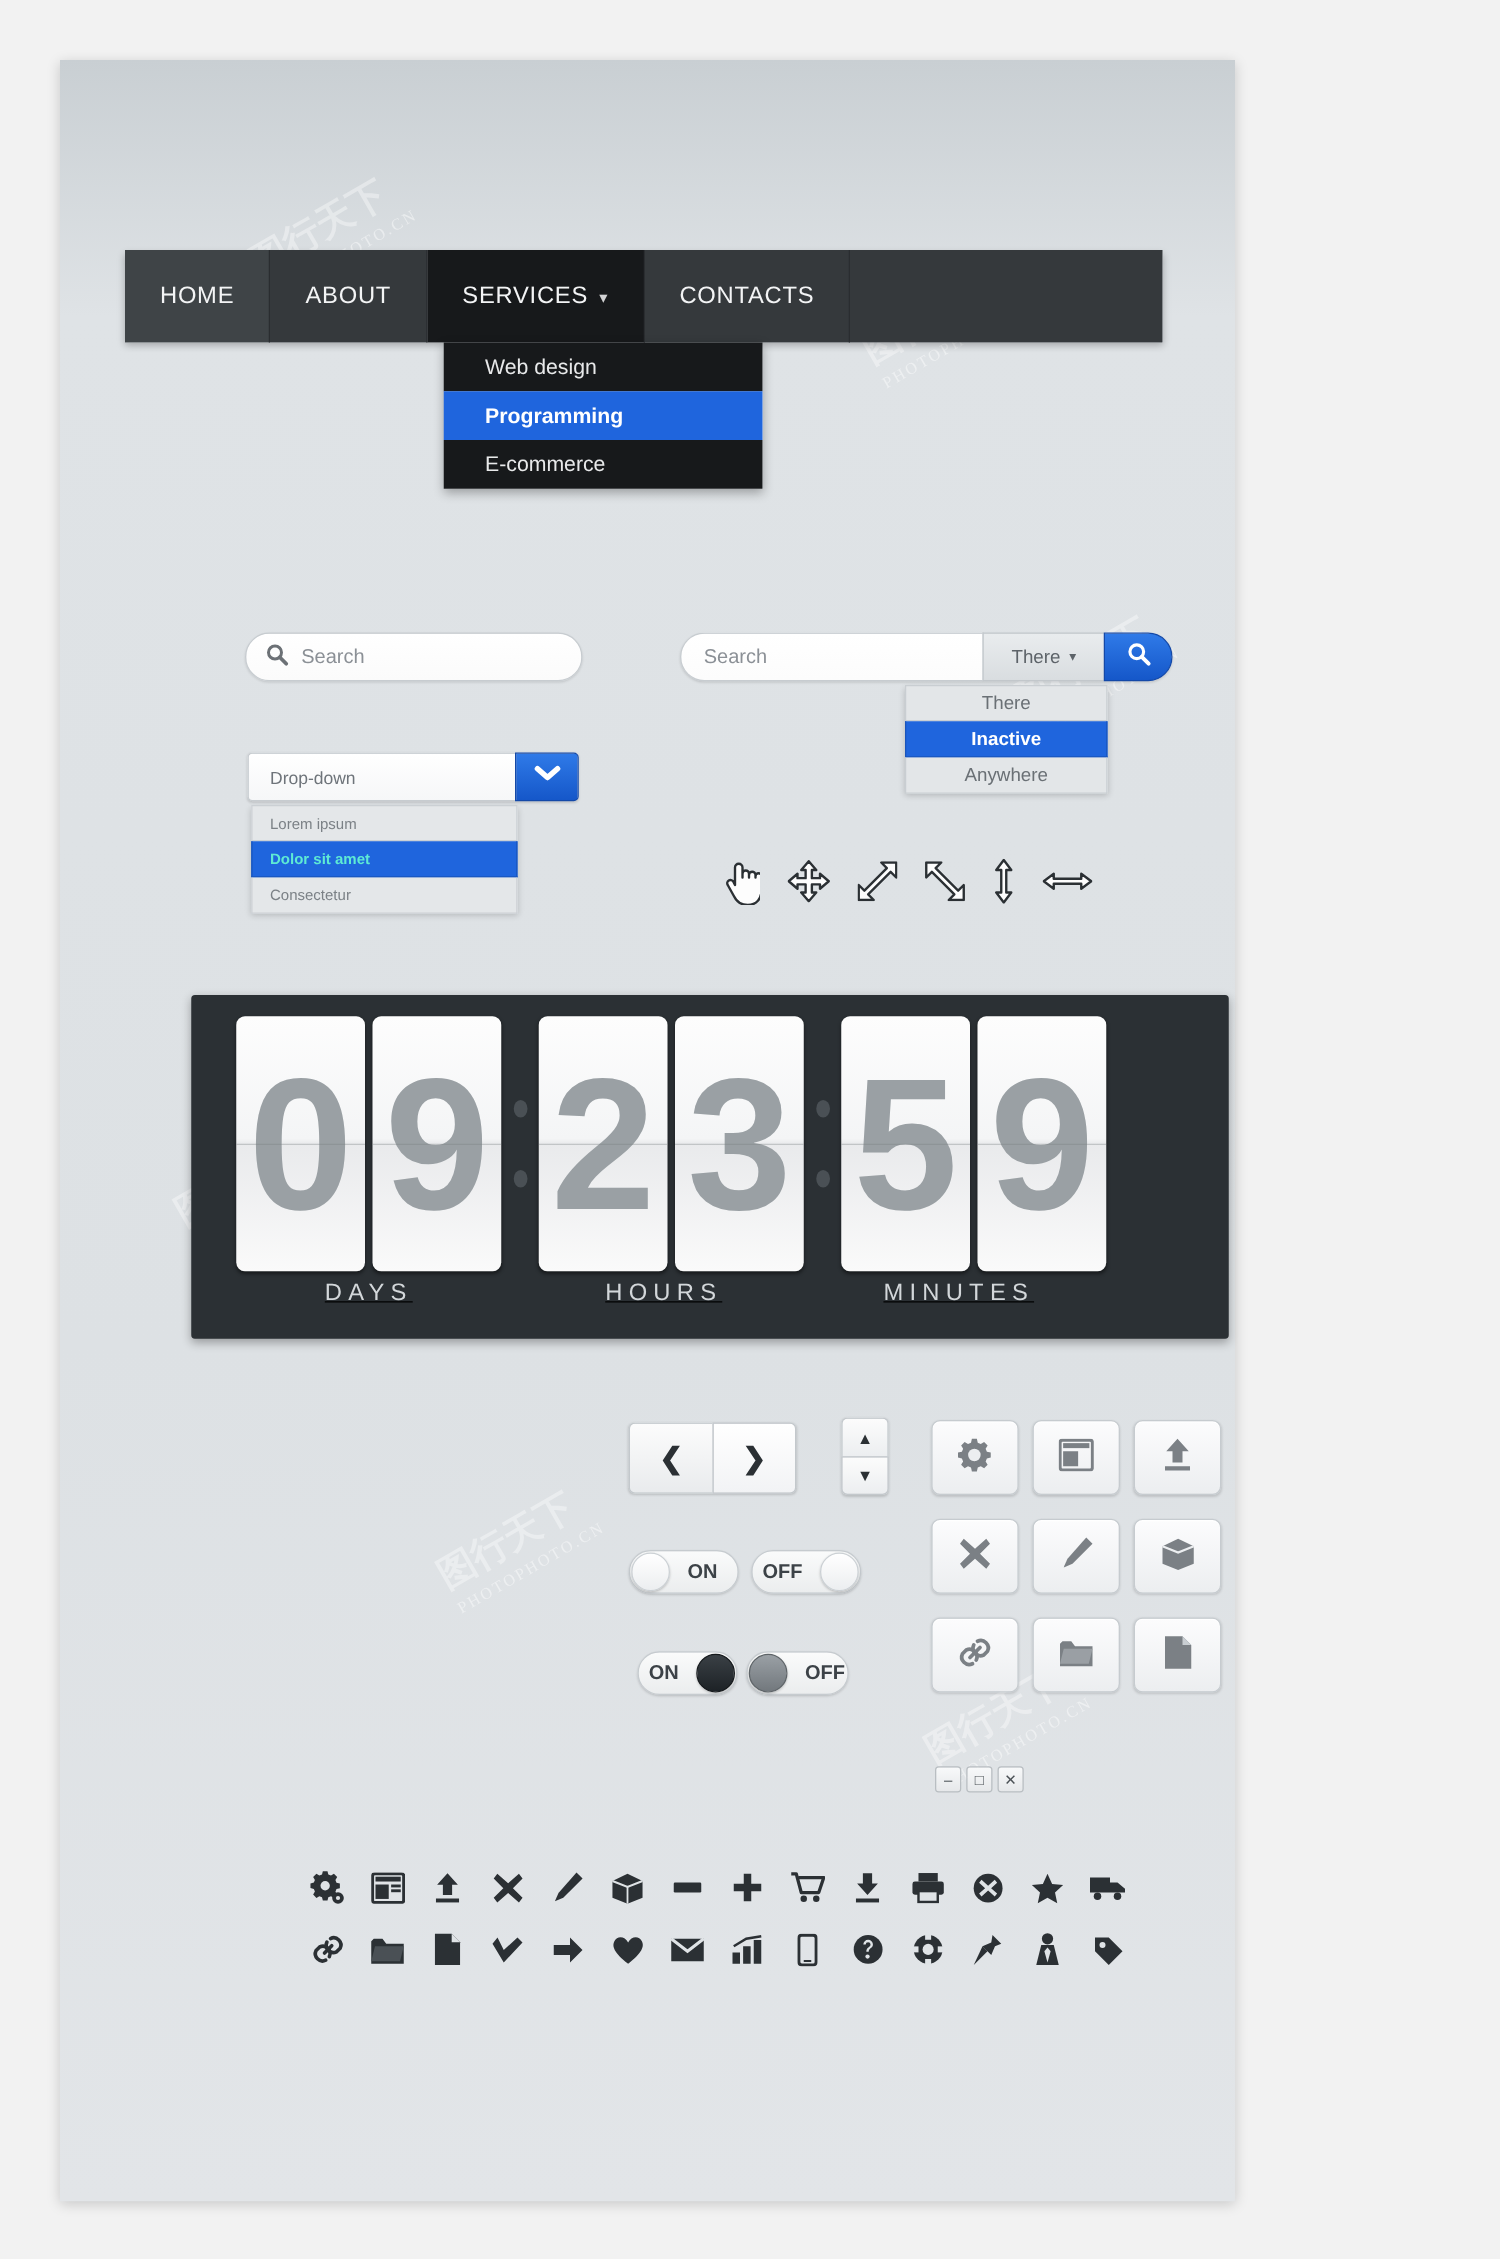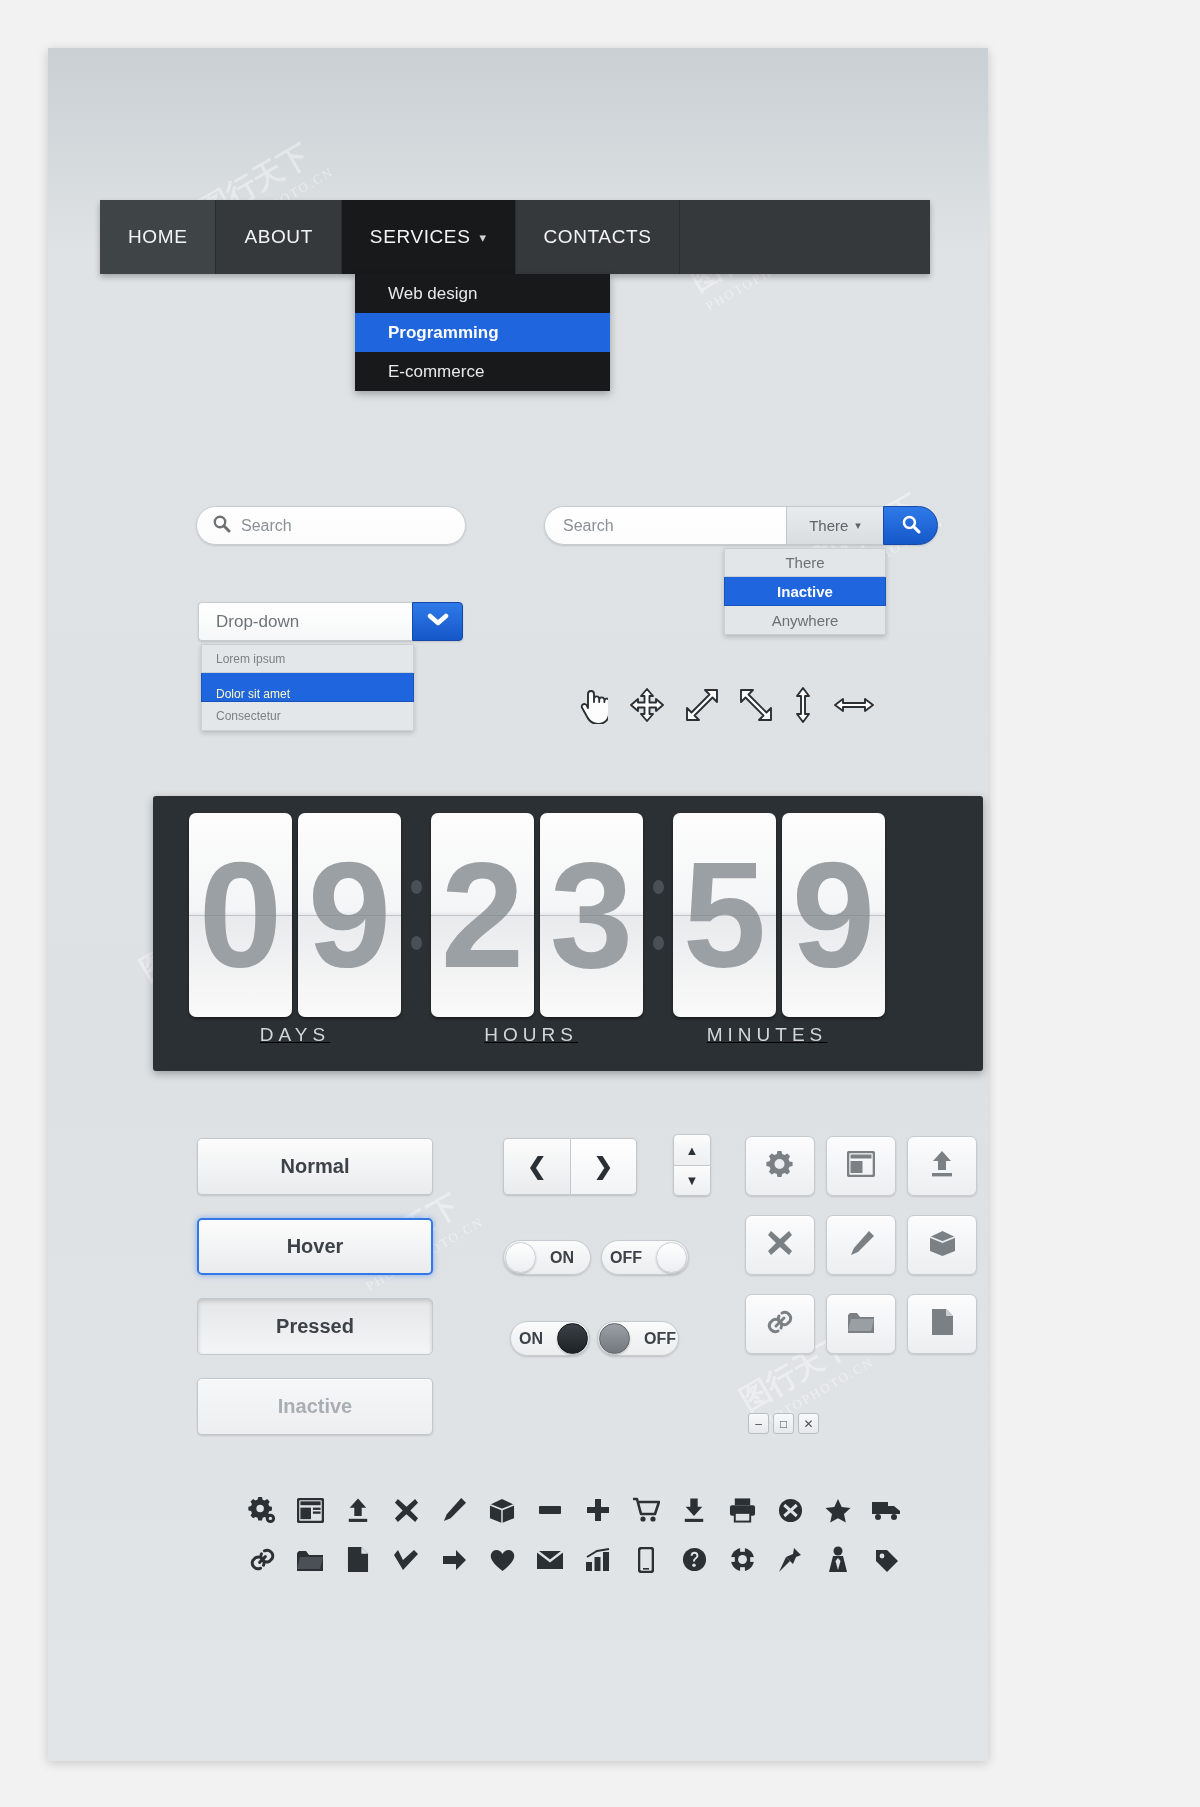--- a/index.html
+++ b/index.html
@@ -62,32 +62,32 @@
     background:#e3e6e8; border:1px solid #c9ced2; border-top:none;
     color:#6a7075; font-size:15px; }
   .s2-opt:first-child { border-top:1px solid #c9ced2; }
   .s2-opt.sel { background:#1f65dd; color:#fff; font-weight:700; border-color:#1954bb; }
 
   
   .dd { position:absolute; left:150px; top:554px; width:265px; height:39px;
     display:flex; box-shadow:0 1px 2px rgba(0,0,0,.14); border-radius:4px; }
   .dd-val { flex:1; background:linear-gradient(180deg,#fff,#f6f7f8);
     border:1px solid #c7ccd0; border-right:none; border-radius:4px 0 0 4px;
-    display:flex; align-items:center; padding-left:17px; color:#6e747a; font-size:17px; }
+    display:flex; align-items:center; padding-left:17px; color:#6e747a; font-size:14px; }
   .dd-btn { width:51px; background:linear-gradient(180deg,#2f7ae8,#1557c9);
     border:1px solid #1449a8; border-radius:0 4px 4px 0;
     display:flex; align-items:center; justify-content:center; }
 
   .dd-list { position:absolute; left:153px; top:596px; width:213px;
     box-shadow:0 2px 5px rgba(0,0,0,.18); }
   .dd-opt { height:29px; display:flex; align-items:center; padding-left:14px;
     background:#e4e7e9; border:1px solid #cbd0d4; border-top:none;
     color:#7b8186; font-size:12px; }
   .dd-opt:first-child { border-top:1px solid #cbd0d4; }
-  .dd-opt.sel { background:#1f65dd; color:#fef9c3; font-weight:400; border-color:#1954bb;align-items:flex-end; }
+  .dd-opt.sel { background:#1f65dd; color:#5eead4; font-weight:700; border-color:#1954bb; }
 
   
   .cursors { position:absolute; left:530px; top:638px; display:flex;
              align-items:center; gap:22px; }
   .cursors svg { display:block; }
 
   
   .clock { position:absolute; left:105px; top:748px; width:830px; height:275px;
     background:#2b3034; border-radius:3px; box-shadow:0 3px 8px rgba(0,0,0,.3); }
   .clock-row { position:absolute; left:36px; top:17px; display:flex; align-items:flex-start; }
@@ -345,34 +345,20 @@
     </div>
     <div class="clock-labels">
       <div class="clk-lab" style="width:212px">DAYS</div>
       <div class="clk-lab" style="width:24px"></div>
       <div class="clk-lab" style="width:212px">HOURS</div>
       <div class="clk-lab" style="width:24px"></div>
       <div class="clk-lab" style="width:212px">MINUTES</div>
     </div>
   </div>
 
-  <div class="btnstack">
-    <div class="btn">
-        <span>Normal</span>
-      </div>
-    <div class="btn hover">
-        <span>Hover</span>
-      </div>
-    <div class="btn pressed">
-        <span>Pressed</span>
-      </div>
-    <div class="btn inactive">
-        <span>Inactive</span>
-      </div>
-  </div>
 
   <div class="arrows">
     <div class="arr">
       <span>❮</span>
     </div>
     <div class="arr">
       <span>❯</span>
     </div>
   </div>
   <div class="updown">

